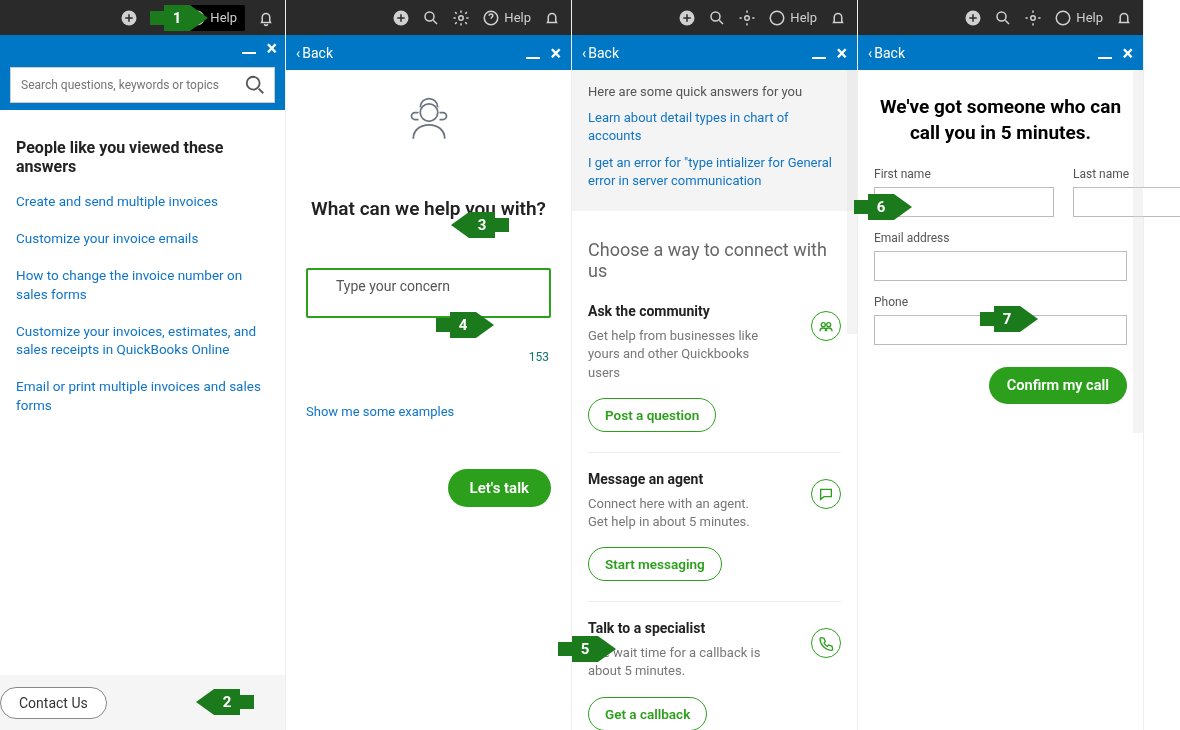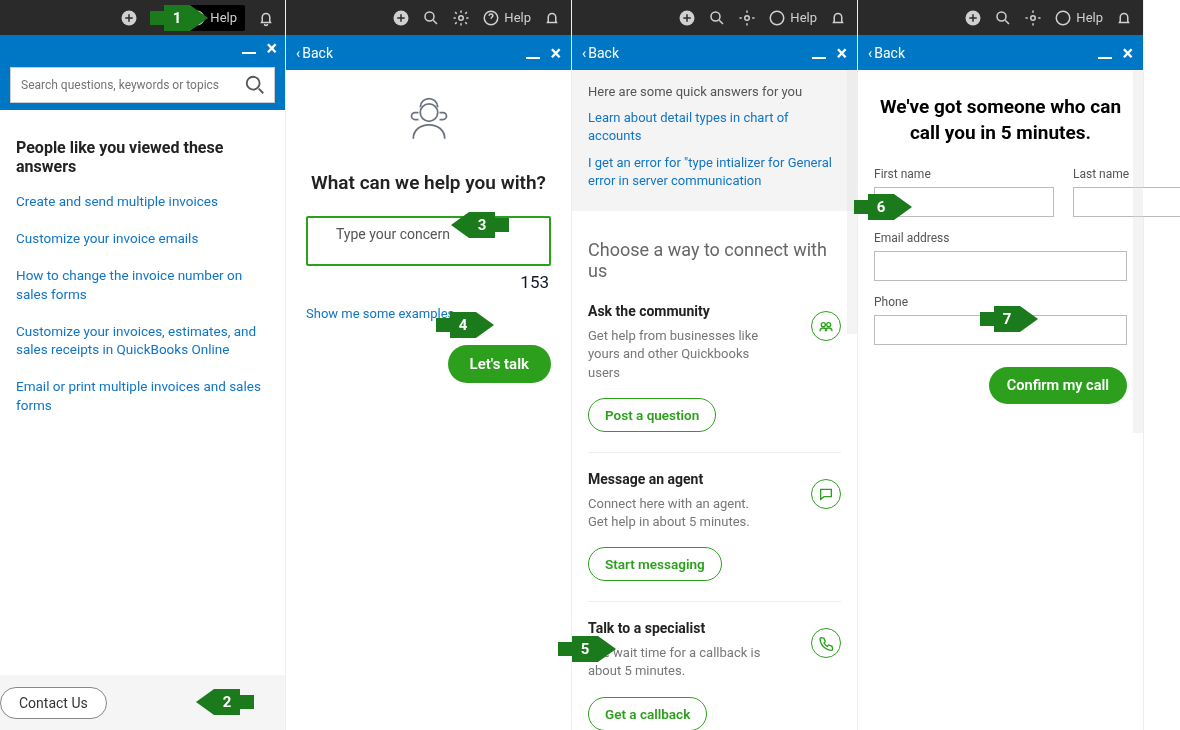--- a/index.html
+++ b/index.html
@@ -20,24 +20,24 @@
   .searchbox input{border:none;outline:none;flex:1;font-size:12px;color:#555;}
   .searchsvg{width:22px;height:22px;}
   .panel1-body{padding:14px 16px;flex:1;overflow:hidden;}
   .panel1-body h3{font-size:16px;font-weight:bold;margin:14px 0 16px;color:#222;}
   .link{color:#1175C7;font-size:13.5px;line-height:1.4;margin:0 0 18px;display:block;cursor:pointer;}
   .panel1-foot{background:#f5f5f5;height:55px;display:flex;align-items:center;justify-content:flex-start;}
   .contactbtn{background:#fff;border:1px solid #888;border-radius:20px;padding:7px 18px;font-size:14px;color:#333;cursor:pointer;}
   .blueheader{background:#0077C5;height:35px;display:flex;align-items:center;justify-content:space-between;padding:0 10px;color:#fff;font-size:14px;}
   .backbtn{display:flex;align-items:center;gap:2px;cursor:pointer;}
   .headicon{width:56px;height:56px;margin:25px auto 10px;display:block;}
-  .panel2-body{padding:0 20px;flex:1;display:flex;flex-direction:column;align-items:center;}
+  .panel2-body{padding:0 20px;flex:1;display:flex;flex-direction:column;align-items:center;gap:26px;}
   .panel2-body h2{font-size:19px;font-weight:600;color:#222;margin:10px 0 22px;text-align:center;}
   .concern{width:100%;height:50px;border:2px solid #2CA01C;border-radius:2px;padding:8px 28px;font-size:14px;color:#555;resize:none;}
-  .charcount{align-self:flex-end;font-size:17px;color:#0f172a;margin:6px 2px 0 0;}
+  .charcount{align-self:flex-end;font-size:12px;color:#0f766e;margin:6px 2px 0 0;}
   .examples{align-self:flex-start;color:#1175C7;font-size:13px;margin-top:14px;cursor:pointer;}
   .letstalk{align-self:flex-end;margin-top:24px;background:#2CA01C;color:#fff;border:none;border-radius:22px;padding:10px 22px;font-size:15px;font-weight:600;cursor:pointer;}
   .panel3-body{flex:1;overflow-y:auto;}
   .quickbox{background:#f4f4f4;padding:14px 16px 12px;font-size:13px;}
   .quickbox .qtitle{color:#555;margin:0 0 10px;}
   .quickbox .qlink{color:#1175C7;display:block;margin:0 0 10px;line-height:1.35;cursor:pointer;}
   .connect{padding:10px 16px 0;}
   .connect h2{font-size:18px;color:#666;font-weight:400;margin:18px 0 22px;}
   .option{border-bottom:1px solid #eee;padding:0 0 20px;margin-bottom:18px;position:relative;}
   .option:last-of-type{border-bottom:none;}

